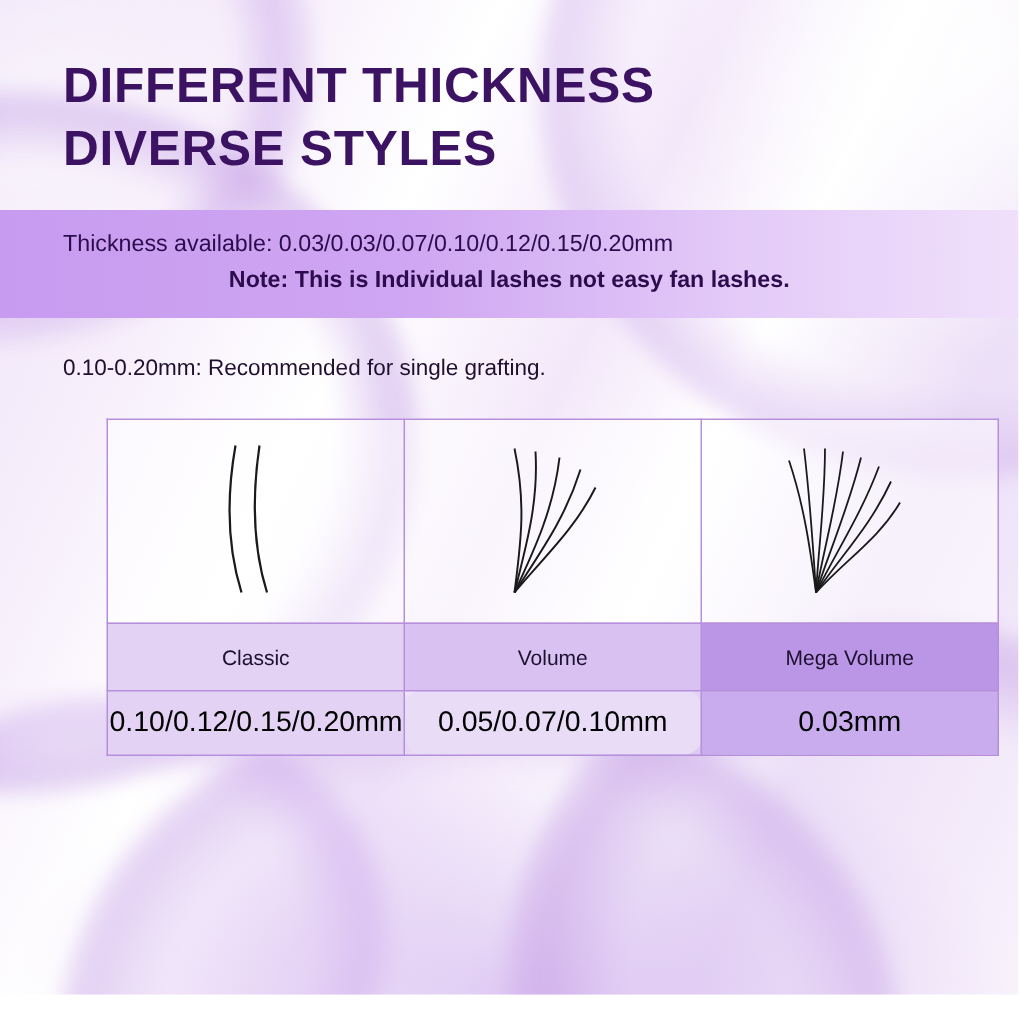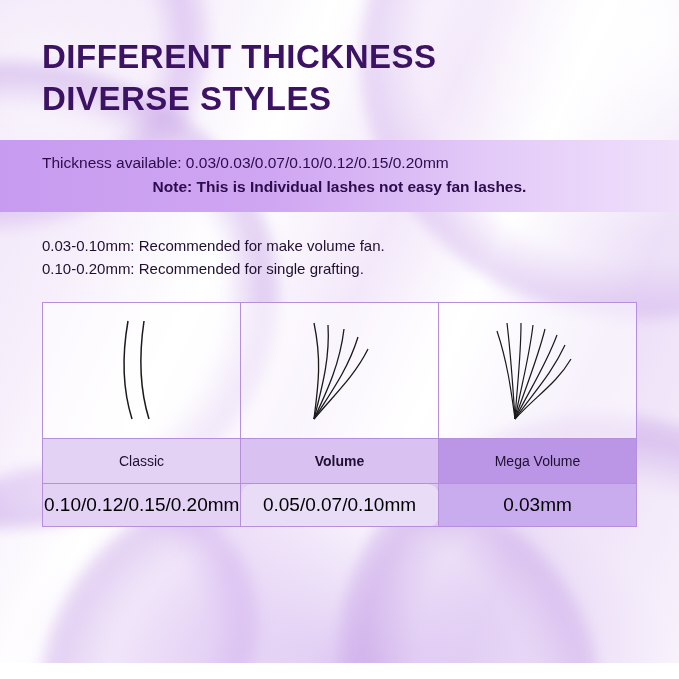--- a/index.html
+++ b/index.html
@@ -102,20 +102,21 @@
     color: #20102f;
     font-size: 15px;
     line-height: 1.55;
   }
 
   table.chart {
     margin-top: 22px;
     width: 595px;
     border-collapse: collapse;
     table-layout: fixed;
+    margin-left: 29px;
   }
   table.chart td {
     border: 1px solid #b58fdc;
     vertical-align: middle;
     text-align: center;
   }
   td.lashcell {
     height: 135px;
     background: rgba(255,255,255,0.55);
     padding: 0;
@@ -123,21 +124,21 @@
   td.lashcell svg {
     display: block;
     margin: 0 auto;
   }
   .label-row td {
     height: 42px;
     font-size: 14px;
     color: #1d1030;
   }
   .label-row td.c1 { background: #e4d2f5; }
-  .label-row td.c2 { background: #d9c2f1; font-weight: bold; }
+  .label-row td.c2 { background: #d9c2f1; }
   .label-row td.c3 { background: #bb96e6; }
 
   .desc-row td {
     height: 72px;
     background: rgba(255,255,255,0.62);
     font-size: 13.5px;
     color: #1d1030;
     line-height: 1.45;
     padding: 6px 10px;
   }
@@ -168,21 +169,20 @@
       <span>DIFFERENT THICKNESS</span>
       <span class="line2">DIVERSE STYLES</span>
     </div>
 
     <div class="banner">
       <div class="banner-line">Thickness available: 0.03/0.03/0.07/0.10/0.12/0.15/0.20mm</div>
       <div class="banner-line bold">Note: This is Individual lashes not easy fan lashes.</div>
     </div>
 
     <div class="notes">
-      <div class="note-line">0.03-0.10mm: Recommended for make volume fan.</div>
       <div class="note-line">0.10-0.20mm: Recommended for single grafting.</div>
     </div>
 
     <table class="chart">
       <tbody>
           <tr class="image-row">
         <td class="lashcell">
           <span>
             <svg width="120" height="112" viewBox="0 0 120 112">
               <path d="M46 6 C40 40, 40 72, 50 104" fill="none" stroke="#1a1a1a" stroke-width="1.5"></path>

